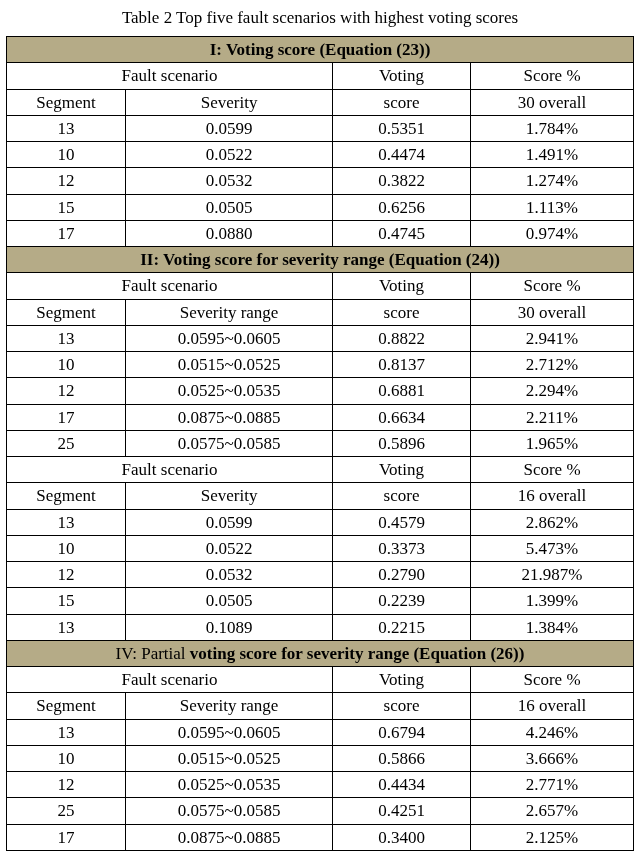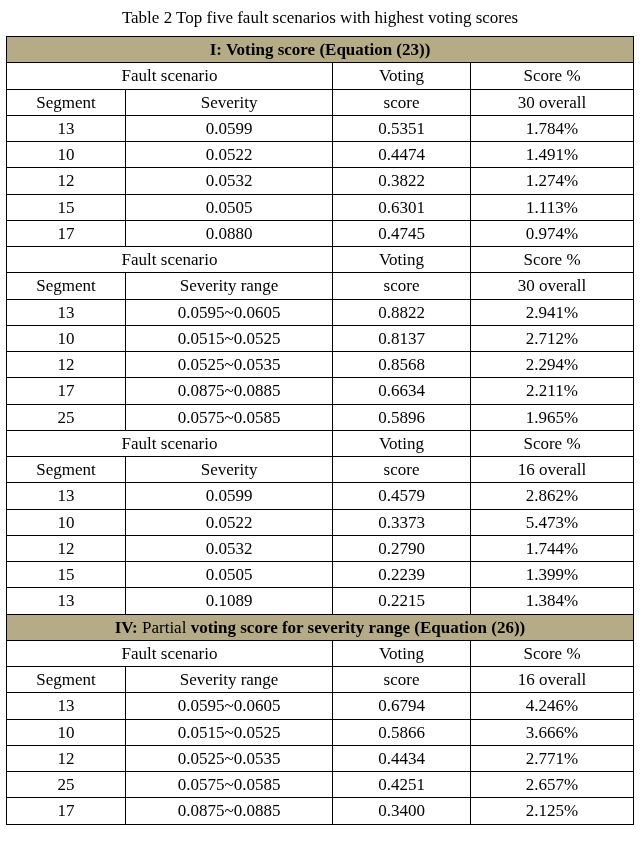--- a/index.html
+++ b/index.html
@@ -81,30 +81,33 @@
       </tr>
       <tr>
         <td>12</td>
         <td>0.0532</td>
         <td>0.3822</td>
         <td>1.274%</td>
       </tr>
       <tr>
         <td>15</td>
         <td>0.0505</td>
-        <td>0.6301</td>
+        <td>0.6256</td>
         <td>1.113%</td>
       </tr>
       <tr>
         <td>17</td>
         <td>0.0880</td>
         <td>0.4745</td>
         <td>0.974%</td>
       </tr>
       <tr>
+        <td colspan="4" class="section-head"><span style="font-weight: bold;">II: </span><span style="font-weight: bold;">Voting score for severity range (Equation (24))</span></td>
+      </tr>
+      <tr>
         <td colspan="2">Fault scenario</td>
         <td>Voting</td>
         <td>Score %</td>
       </tr>
       <tr>
         <td>Segment</td>
         <td>Severity range</td>
         <td>score</td>
         <td>30 overall</td>
       </tr>
@@ -116,21 +119,21 @@
       </tr>
       <tr>
         <td>10</td>
         <td>0.0515~0.0525</td>
         <td>0.8137</td>
         <td>2.712%</td>
       </tr>
       <tr>
         <td>12</td>
         <td>0.0525~0.0535</td>
-        <td>0.8568</td>
+        <td>0.6881</td>
         <td>2.294%</td>
       </tr>
       <tr>
         <td>17</td>
         <td>0.0875~0.0885</td>
         <td>0.6634</td>
         <td>2.211%</td>
       </tr>
       <tr>
         <td>25</td>
@@ -158,36 +161,36 @@
       <tr>
         <td>10</td>
         <td>0.0522</td>
         <td>0.3373</td>
         <td>5.473%</td>
       </tr>
       <tr>
         <td>12</td>
         <td>0.0532</td>
         <td>0.2790</td>
-        <td>1.744%</td>
+        <td>21.987%</td>
       </tr>
       <tr>
         <td>15</td>
         <td>0.0505</td>
         <td>0.2239</td>
         <td>1.399%</td>
       </tr>
       <tr>
         <td>13</td>
         <td>0.1089</td>
         <td>0.2215</td>
         <td>1.384%</td>
       </tr>
       <tr>
-        <td colspan="4" class="section-head"><span style="font-weight: bold;">IV: </span><span style="font-weight: normal;">Partial </span><span style="font-weight: bold;">voting score for severity range (Equation (26))</span></td>
+        <td colspan="4" class="section-head"><span style="font-weight: normal;">IV: </span><span style="font-weight: normal;">Partial </span><span style="font-weight: bold;">voting score for severity range (Equation (26))</span></td>
       </tr>
       <tr>
         <td colspan="2">Fault scenario</td>
         <td>Voting</td>
         <td>Score %</td>
       </tr>
       <tr>
         <td>Segment</td>
         <td>Severity range</td>
         <td>score</td>

